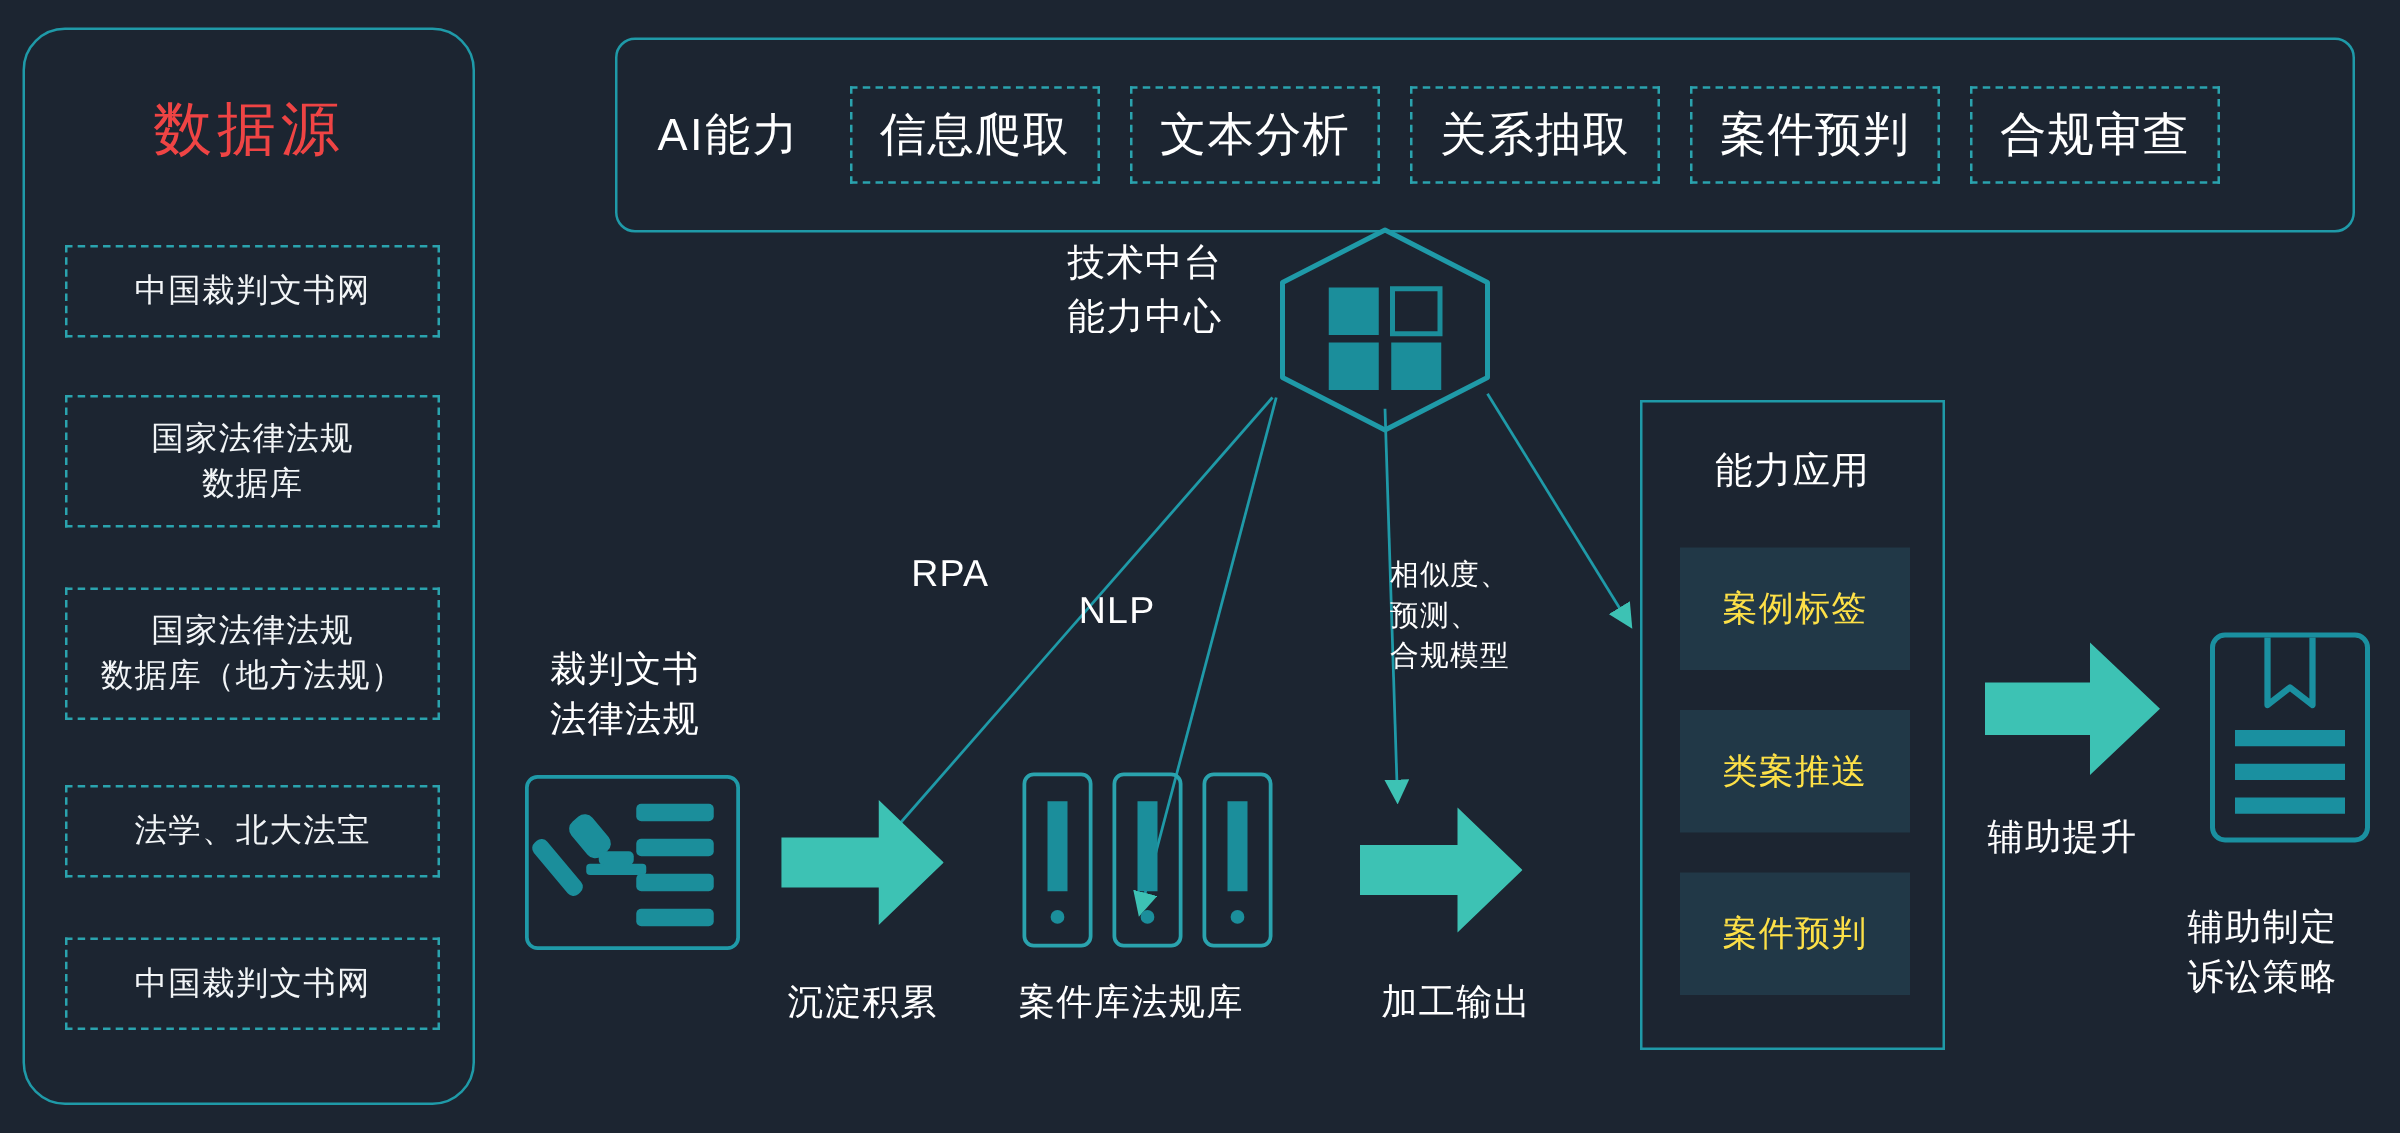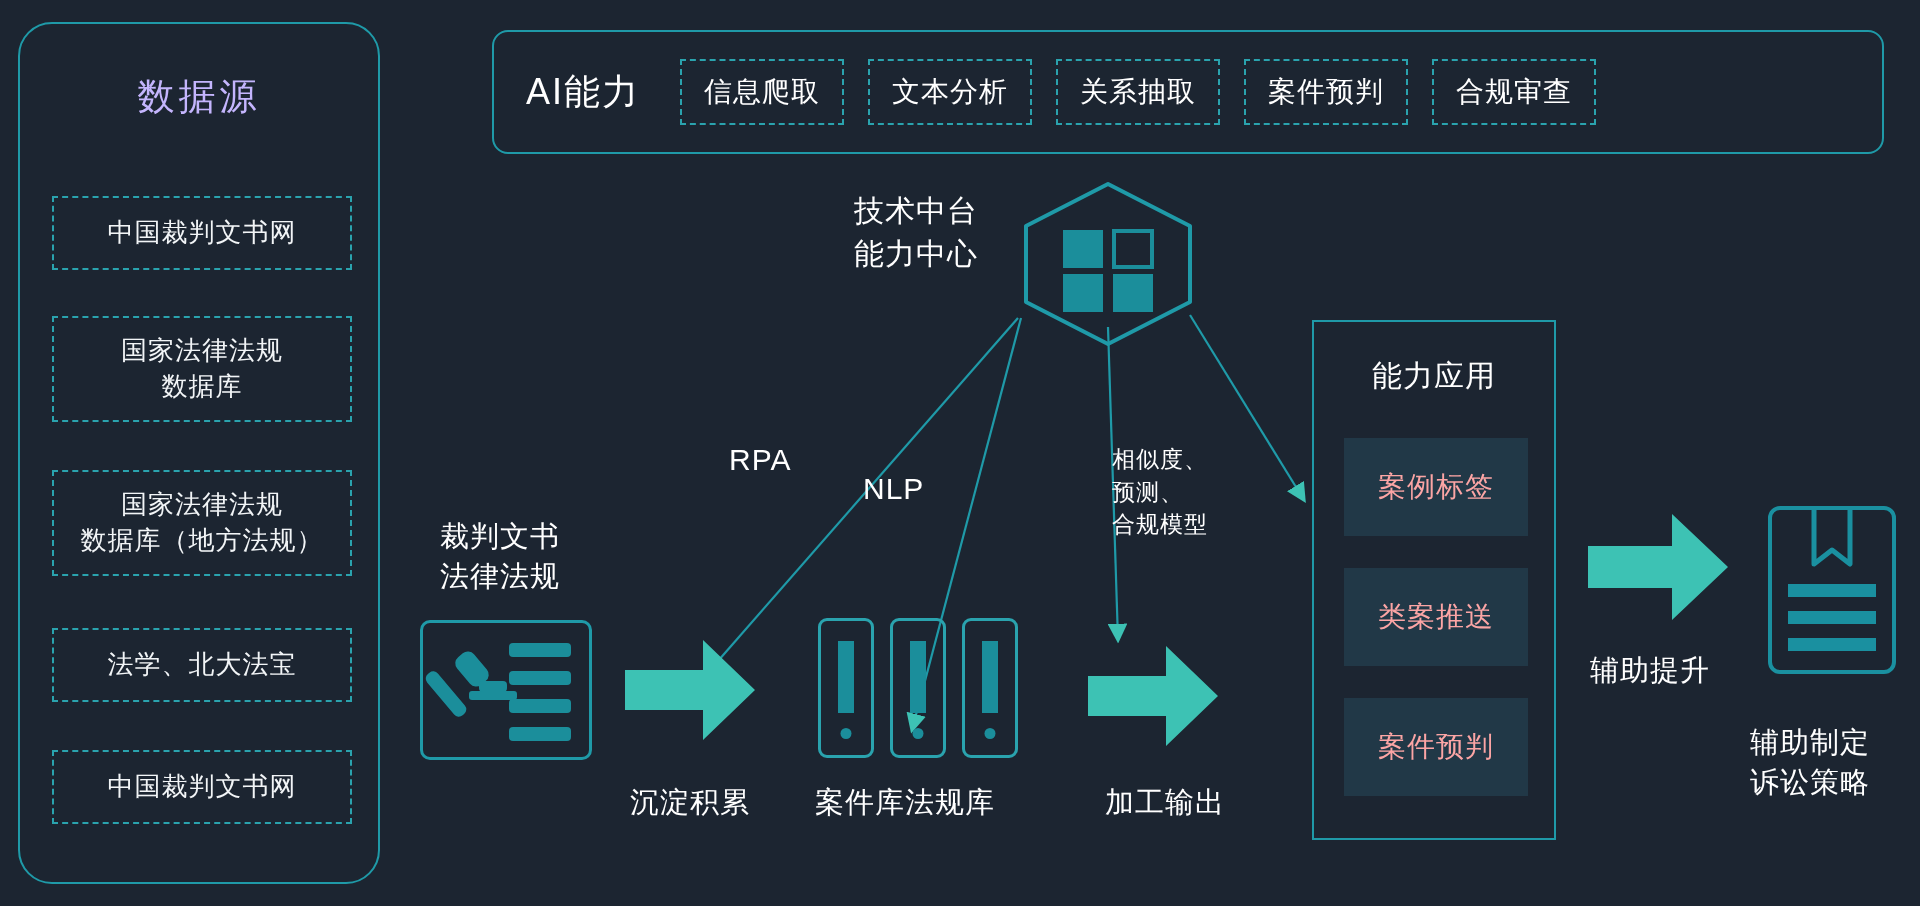--- a/index.html
+++ b/index.html
@@ -11,45 +11,45 @@
   }
   #stage{ position:relative; width:1920px; height:906px; background:#1c2531; }
 
   
   .ds-panel{
     position:absolute; left:18px; top:22px; width:362px; height:862px;
     border:2px solid #1f9aa8; border-radius:34px;
   }
   .ds-title{
     position:absolute; left:0; right:0; top:48px;
-    text-align:center; color:#c4b5fd; font-size:37px; letter-spacing:4px;
+    text-align:center; color:#ef4444; font-size:47px; letter-spacing:4px;
   }
   .ds-item{
     position:absolute; left:32px; width:300px;
     border:2px dashed #2aa3ae;
     color:#f2f5f7; font-size:26px;
     display:flex; align-items:center; justify-content:center;
     text-align:center; line-height:1.38; letter-spacing:1px;
   }
   .ds-i0{ top:172px; height:74px; }
   .ds-i1{ top:292px; height:106px; }
   .ds-i2{ top:446px; height:106px; }
   .ds-i3{ top:604px; height:74px; }
   .ds-i4{ top:726px; height:74px; }
 
   
   .ai-bar{
-    position:absolute; left:492px; top:30px; width:1392px; height:124px;
+    position:absolute; left:492px; top:30px; width:1392px; height:156px;
     border:2px solid #1f9aa8; border-radius:16px;
     display:flex; align-items:center; padding-left:32px; gap:24px;
   }
   .ai-title{ color:#ffffff; font-size:36px; letter-spacing:2px; margin-right:16px; }
   .ai-chip{
     border:2px dashed #2aa3ae;
-    color:#ffffff; font-size:28px; letter-spacing:1px;
+    color:#ffffff; font-size:37px; letter-spacing:1px;
     padding:12px 22px; white-space:nowrap;
   }
 
   
   .hub-label{
     position:absolute; left:826px; top:190px; width:180px;
     text-align:center; color:#ffffff; font-size:30px; line-height:1.42;
     letter-spacing:1px;
   }
   .hex-wrap{ position:absolute; left:1020px; top:180px; width:176px; height:168px; }
@@ -93,21 +93,21 @@
     position:absolute; left:1312px; top:320px; width:244px; height:520px;
     border:2px solid #1f9aa8;
   }
   .app-title{
     position:absolute; left:0; right:0; top:34px; text-align:center;
     color:#ffffff; font-size:30px; letter-spacing:1px;
   }
   .app-card{
     position:absolute; left:30px; width:184px; height:98px;
     background:#213847;
-    color:#fca5a5; font-size:28px; letter-spacing:1px;
+    color:#fde047; font-size:28px; letter-spacing:1px;
     display:flex; align-items:center; justify-content:center;
   }
   .app-c0{ top:116px; } .app-c1{ top:246px; } .app-c2{ top:376px; }
 
   .book-box{
     position:absolute; left:1768px; top:506px; width:128px; height:168px;
     border:4px solid #1a90a0; border-radius:12px;
   }
 </style>
 </head>

